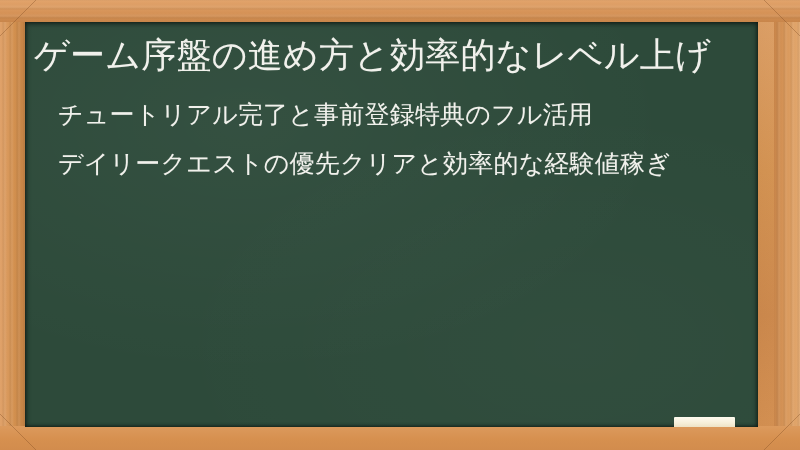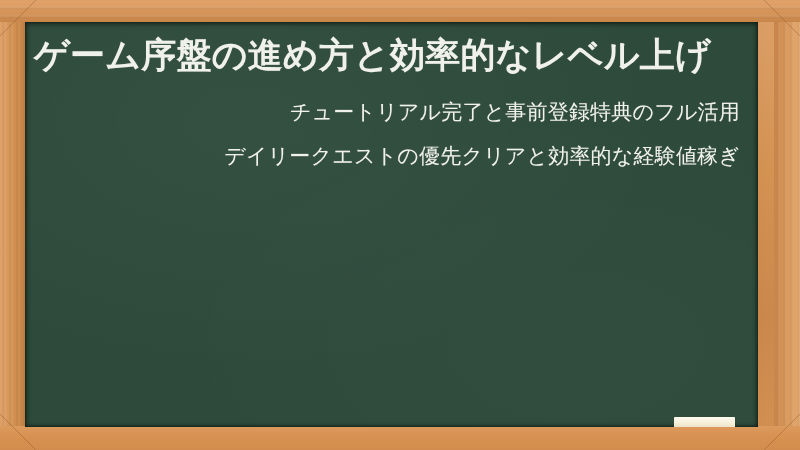--- a/index.html
+++ b/index.html
@@ -136,39 +136,38 @@
     inset: 0;
     padding: 12px 18px 0 9px;
     box-sizing: border-box;
   }
 
   .title {
     margin: 0;
     color: #f1f1ec;
     font-size: 35px;
     line-height: 1.22;
-    font-weight: 700;
+    font-weight: 400;
     letter-spacing: 0.2px;
     white-space: pre-wrap;
     text-shadow: 0 0 1px rgba(255,255,255,0.25);
   }
 
   .bullets {
     list-style: none;
     margin: 22px 0 0 0;
     padding: 0 0 0 24px;
   }
   .bullets li {
     color: #f1f1ec;
-    font-size: 21px;
+    font-size: 25px;
     line-height: 1.28;
     margin: 0 0 17px 0;
     letter-spacing: 0.2px;
     text-shadow: 0 0 1px rgba(255,255,255,0.2);
-    text-align: right;
   }
   .bullets li:last-child { margin-bottom: 16px; }
 
   
   .chalk-stick {
     position: absolute;
     left: 649px;
     top: 395px;
     width: 61px;
     height: 11px;

